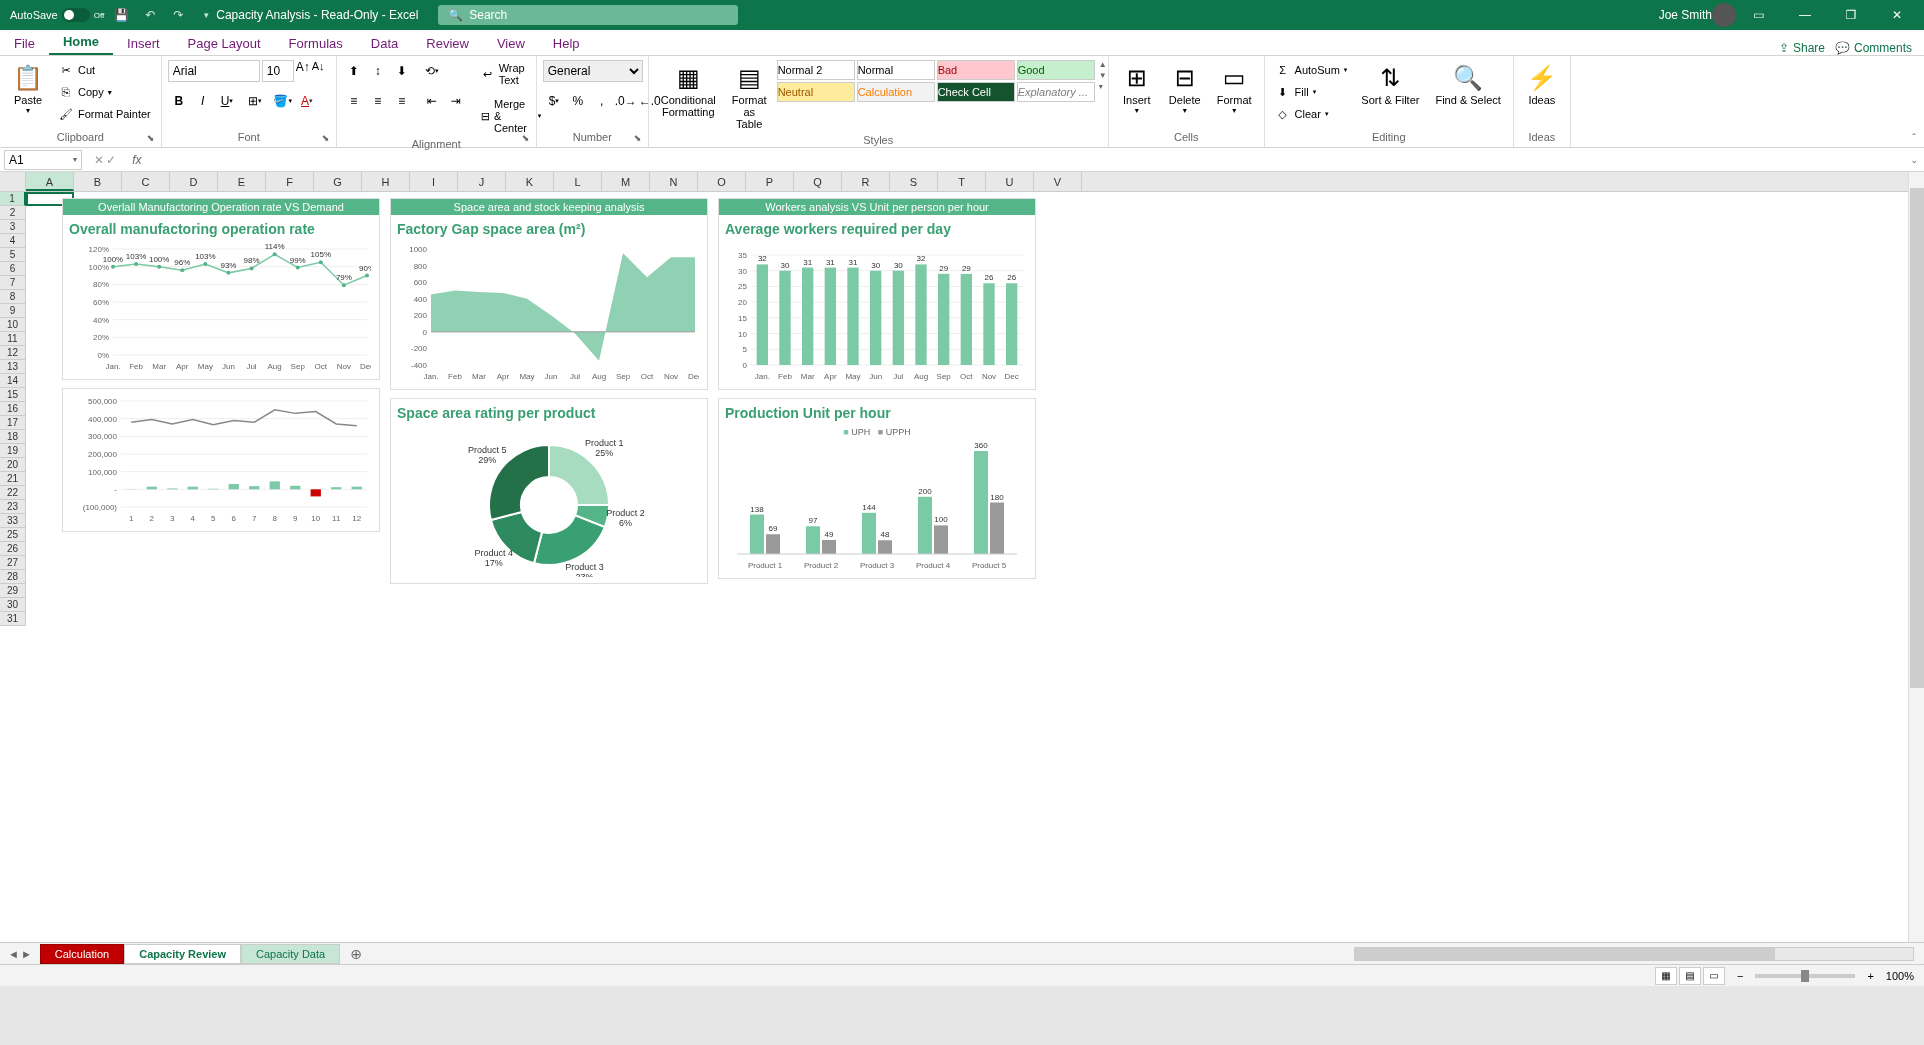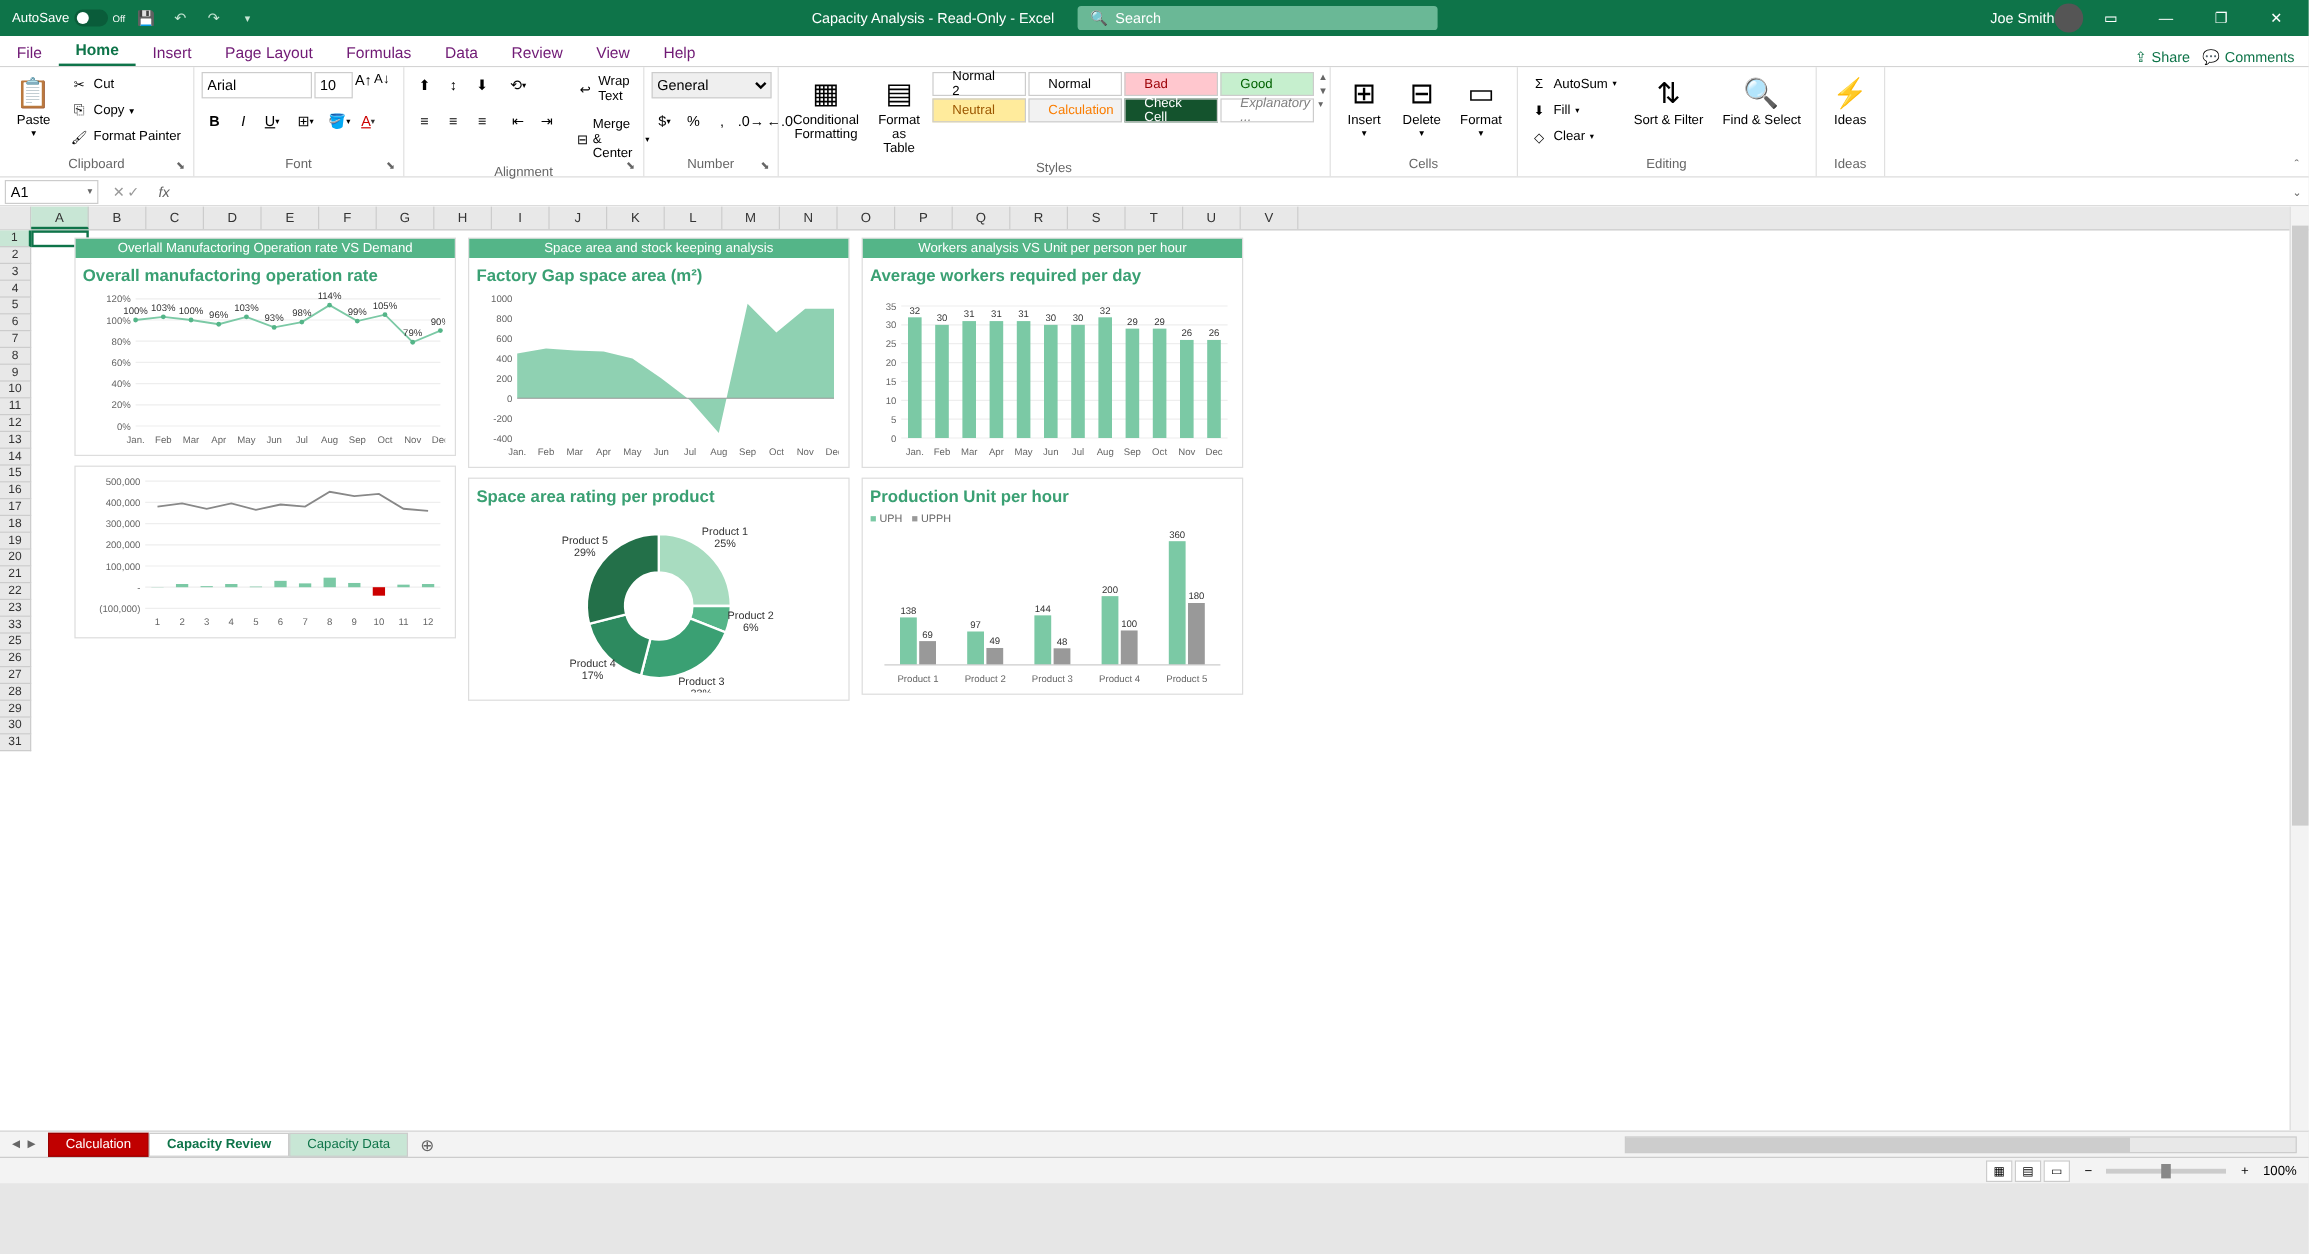--- a/index.html
+++ b/index.html
@@ -5,21 +5,21 @@
 * { margin: 0; padding: 0; box-sizing: border-box; font-family: 'Segoe UI', Arial, sans-serif; }
 body { background: #e6e6e6; overflow: hidden; width: 1924px; height: 1045px; }
 
 
 .title-bar { background: #0e7449; height: 30px; display: flex; align-items: center; color: white; font-size: 12px; }
 .title-left { display: flex; align-items: center; gap: 8px; padding-left: 10px; }
 .autosave-toggle { display: flex; align-items: center; gap: 4px; font-size: 11px; }
 .toggle-switch { width: 28px; height: 14px; background: #0a5c3a; border-radius: 7px; position: relative; }
 .toggle-knob { width: 10px; height: 10px; background: white; border-radius: 50%; position: absolute; top: 2px; left: 2px; }
 .qat-icon { width: 20px; height: 20px; display: flex; align-items: center; justify-content: center; color: #c8e6d5; cursor: pointer; }
-.title-center { flex: 1; text-align: center; display: flex; justify-content: center; align-items: center; gap: 20px; }
+.title-center { flex: 1; text-align: center; display: flex; justify-content: flex-start; align-items: center; gap: 20px; }
 .doc-title { color: white; }
 .search-box { background: #6ab896; border-radius: 3px; padding: 3px 10px; width: 300px; display: flex; align-items: center; gap: 6px; color: white; font-size: 12px; }
 .title-right { display: flex; align-items: center; gap: 0; padding-right: 4px; }
 .user-name { font-size: 12px; }
 .avatar { width: 24px; height: 24px; border-radius: 50%; background: #555; }
 .win-btn { width: 46px; height: 30px; display: flex; align-items: center; justify-content: center; color: white; cursor: pointer; }
 
 
 .ribbon-tabs { background: white; height: 26px; display: flex; align-items: flex-end; border-bottom: 1px solid #d4d4d4; font-size: 13px; }
 .tab { padding: 4px 14px; cursor: pointer; color: #701a75; }
@@ -36,21 +36,21 @@
 .big-btn { display: flex; flex-direction: column; align-items: center; justify-content: center; padding: 2px 6px; cursor: pointer; text-align: center; }
 .big-btn .icon { width: 32px; height: 32px; display: flex; align-items: center; justify-content: center; font-size: 24px; }
 .big-btn .label { font-size: 11px; line-height: 12px; }
 .small-btn { display: flex; align-items: center; gap: 4px; padding: 2px 4px; cursor: pointer; font-size: 11px; }
 .small-btn .icon { width: 16px; height: 16px; display: flex; align-items: center; justify-content: center; }
 .vstack { display: flex; flex-direction: column; gap: 2px; }
 .font-select { border: 1px solid #ccc; height: 22px; font-size: 12px; padding: 0 4px; }
 .btn-row { display: flex; gap: 2px; }
 .btn-row .icon-btn { width: 22px; height: 22px; display: flex; align-items: center; justify-content: center; cursor: pointer; font-size: 12px; }
 .num-fmt-select { border: 1px solid #ccc; height: 22px; width: 100px; font-size: 12px; }
-.style-cell { width: 78px; height: 20px; border: 1px solid #ccc; font-size: 11px; padding: 2px 16px; display: flex; align-items: center; cursor: pointer; }
+.style-cell { width: 78px; height: 20px; border: 1px solid #ccc; font-size: 11px; padding: 2px 0; display: flex; align-items: center; cursor: pointer; }
 .collapse-arrow { margin-left: auto; width: 20px; height: 92px; display: flex; align-items: flex-end; justify-content: center; color: #666; cursor: pointer; padding-bottom: 4px; }
 
 
 .formula-bar { background: white; height: 24px; display: flex; align-items: center; border-bottom: 1px solid #d4d4d4; font-size: 12px; }
 .name-box { width: 78px; border: 1px solid #ccc; height: 20px; margin: 0 4px; padding: 0 4px; display: flex; align-items: center; }
 .fx-btns { display: flex; gap: 2px; padding: 0 8px; color: #999; }
 .fx-label { font-style: italic; color: #666; padding: 0 8px; }
 .formula-input { flex: 1; }
 
 
@@ -663,21 +663,21 @@
               <text x="262" y="136" text-anchor="middle" font-size="8" fill="#666">Nov</text>
               <rect x="279" y="40.28571428571428" width="11.333333333333334" height="81.71428571428572" fill="#7bc9a5"></rect>
               <text x="284.6666666666667" y="37.28571428571428" text-anchor="middle" font-size="8" fill="#333">26</text>
               <text x="284.6666666666667" y="136" text-anchor="middle" font-size="8" fill="#666">Dec</text>
             </svg>
         </div>
       </div>
       <div class="panel">
         <div class="chart-box">
           <div class="chart-title">Production Unit per hour</div>
-          <div style="text-align:left;font-size:9px;color:#666">
+          <div style="text-align:center;font-size:9px;color:#666">
             <span style="color:#7bc9a5">■</span> <span>UPH</span>
             &nbsp;&nbsp;<span style="color:#999">■</span> <span>UPPH</span>
           </div>
           <svg class="chart-svg" id="chart6" width="300" height="135">
               <rect x="23" y="77.51666666666667" width="14" height="39.483333333333334" fill="#7bc9a5"></rect>
               <text x="30" y="74.51666666666667" text-anchor="middle" font-size="8" fill="#333">138</text>
               <rect x="39" y="97.25833333333333" width="14" height="19.741666666666667" fill="#999"></rect>
               <text x="46" y="94.25833333333333" text-anchor="middle" font-size="8" fill="#333">69</text>
               <text x="38" y="131" text-anchor="middle" font-size="8" fill="#666">Product 1</text>
               <rect x="79" y="89.24722222222222" width="14" height="27.752777777777776" fill="#7bc9a5"></rect>

